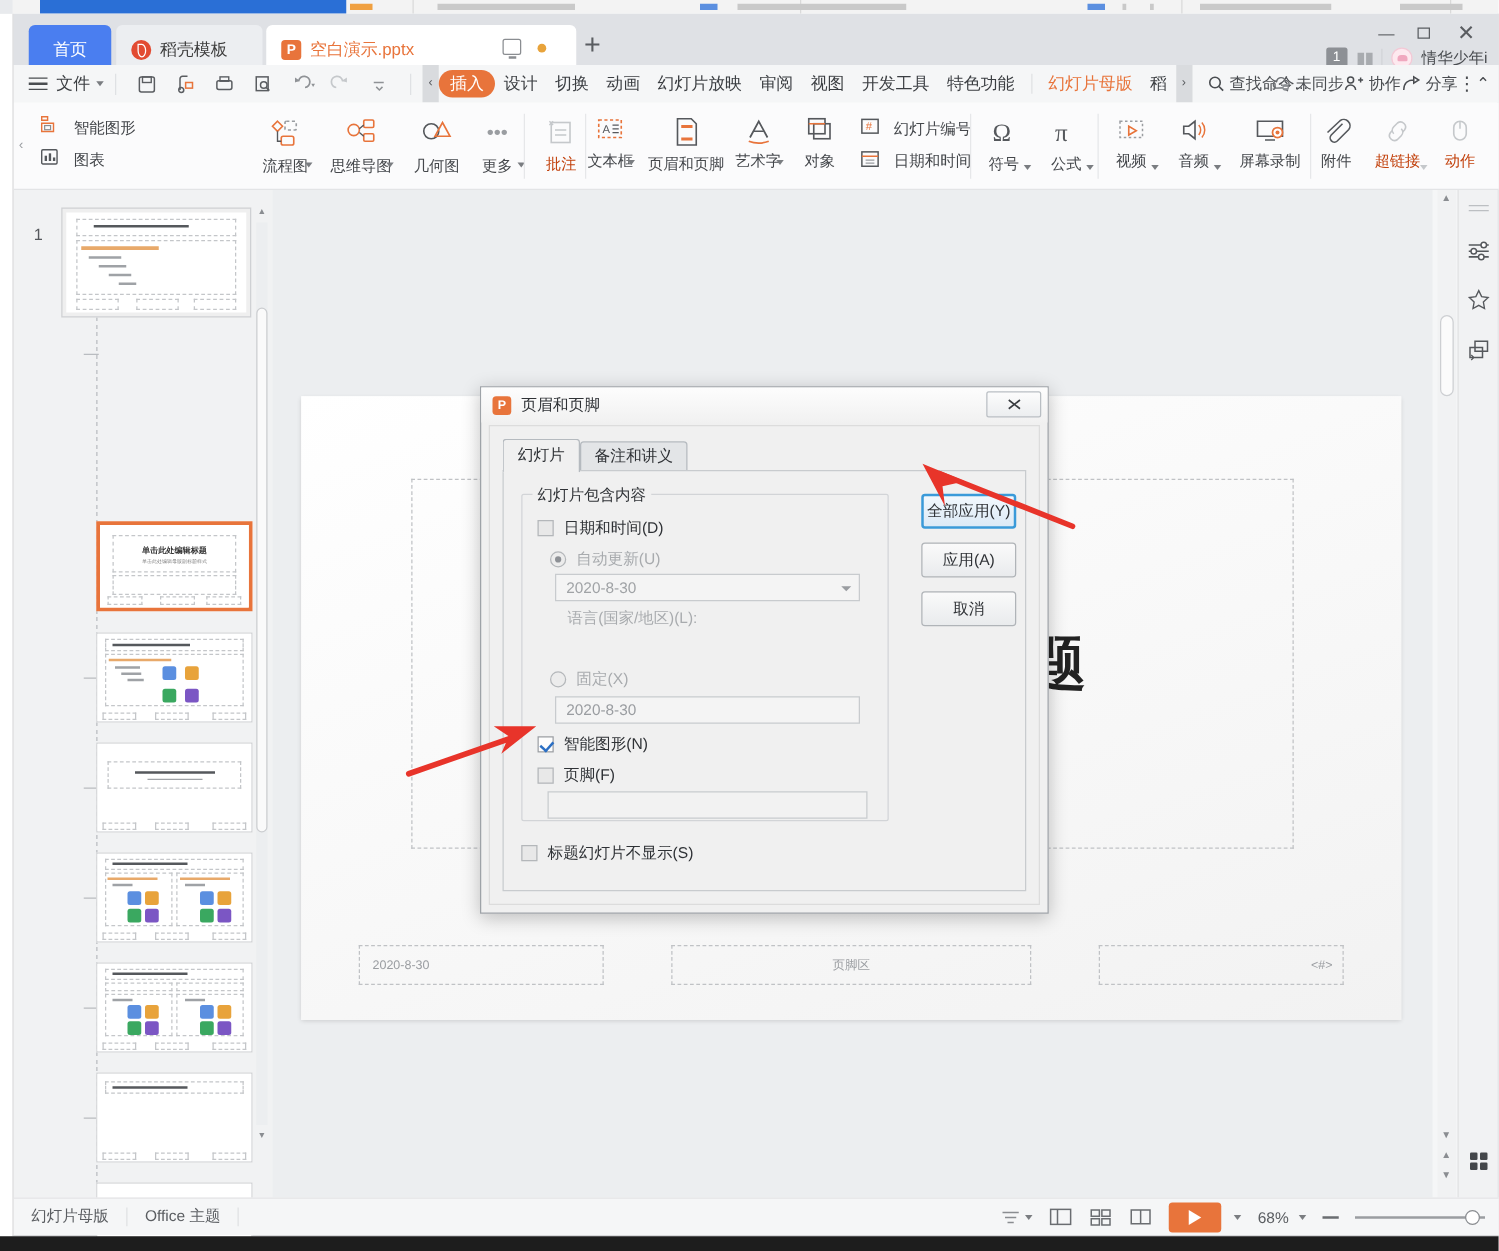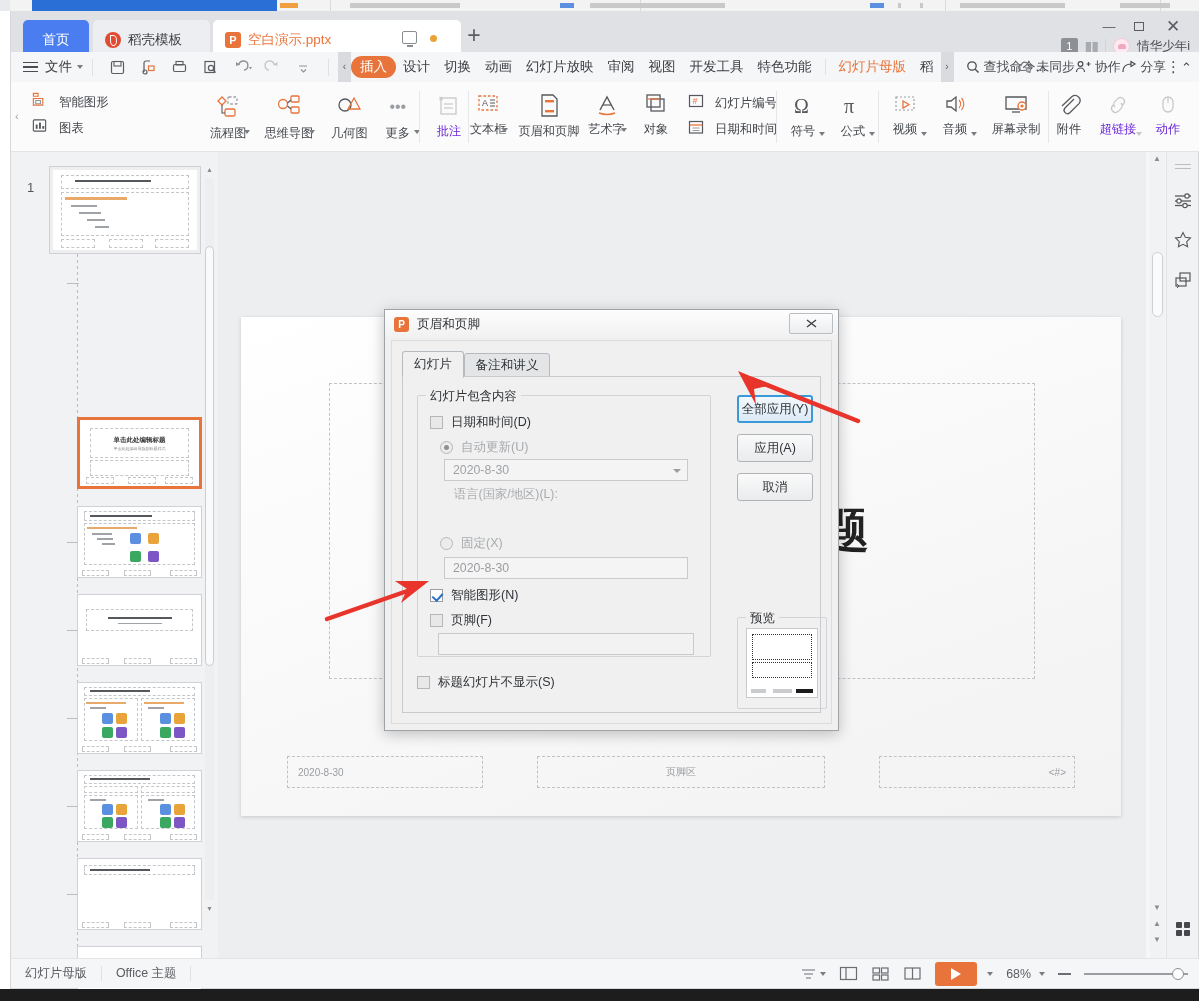--- a/index.html
+++ b/index.html
@@ -89,21 +89,21 @@
 
   
   .ribbon { position:absolute; left:0; top:71px; width:1189px; height:70px; background:#fbfbfc;
             border-bottom:1px solid #e3e4e6; }
   .rleft-arrow { position:absolute; left:4px; top:28px; font-size:11px; color:#9a9da1; }
   .grp { position:absolute; top:3px; height:64px; }
   .grp .gdiv { position:absolute; right:0; top:6px; width:1px; height:52px; background:#e6e7e9; }
   .bigbtn { display:inline-flex; flex-direction:column; align-items:center; justify-content:flex-start;
             width:52px; padding-top:4px; }
   .bigbtn .lbl { font-size:12.2px; color:#44474b; margin-top:3px; white-space:nowrap; }
-  .bigbtn.dis .lbl { color:#6d28d9; }
+  .bigbtn.dis .lbl { color:#c2410c; }
   .smrow { display:flex; align-items:center; gap:6px; height:26px; }
   .smrow .lbl { font-size:12.4px; color:#44474b; white-space:nowrap; }
   .ic { width:22px; height:22px; display:inline-block; }
   .ic svg { display:block; }
 
   
   .thumbpane { position:absolute; left:0; top:141px; width:207px; bottom:30px; background:#f1f2f3; }
   .thumbnum { position:absolute; left:16px; top:28px; font-size:13px; color:#55585c; }
   .tconn { position:absolute; left:66px; top:18px; width:1px; bottom:10px;
            background:repeating-linear-gradient(to bottom,#b9bcc0 0 3px,transparent 3px 6px); }
@@ -975,30 +975,20 @@
           <div class="dbtn primary" style="left:334px;top:18px">
             <span>全部应用(Y)</span>
           </div>
           <div class="dbtn" style="left:334px;top:57px">
             <span>应用(A)</span>
           </div>
           <div class="dbtn" style="left:334px;top:96px">
             <span>取消</span>
           </div>
 
-          <div class="prevset">
-            <span class="fslegend">预览</span>
-            <div class="prevbox">
-              <div class="pd" style="left:5px;top:5px;right:5px;height:26px"></div>
-              <div class="pd" style="left:5px;top:33px;right:5px;height:16px"></div>
-              <div class="pbar" style="left:4px;width:15px"></div>
-              <div class="pbar" style="left:26px;width:19px"></div>
-              <div class="pbar blk" style="right:4px;width:17px"></div>
-            </div>
-          </div>
         </div>
       </div>
     </div>
 
     <svg class="arrowsvg" style="left:715px;top:358px;width:140px;height:56px">
       <path d="M132 52 L26 10" stroke="#e8342a" stroke-width="4.5" stroke-linecap="round"></path>
       <path d="M12 2 L46 16 L28 20 L30 36 Z" fill="#e8342a"></path>
     </svg>
     <svg class="arrowsvg" style="left:310px;top:560px;width:115px;height:52px">
       <path d="M6 48 L92 18" stroke="#e8342a" stroke-width="4.5" stroke-linecap="round"></path>

